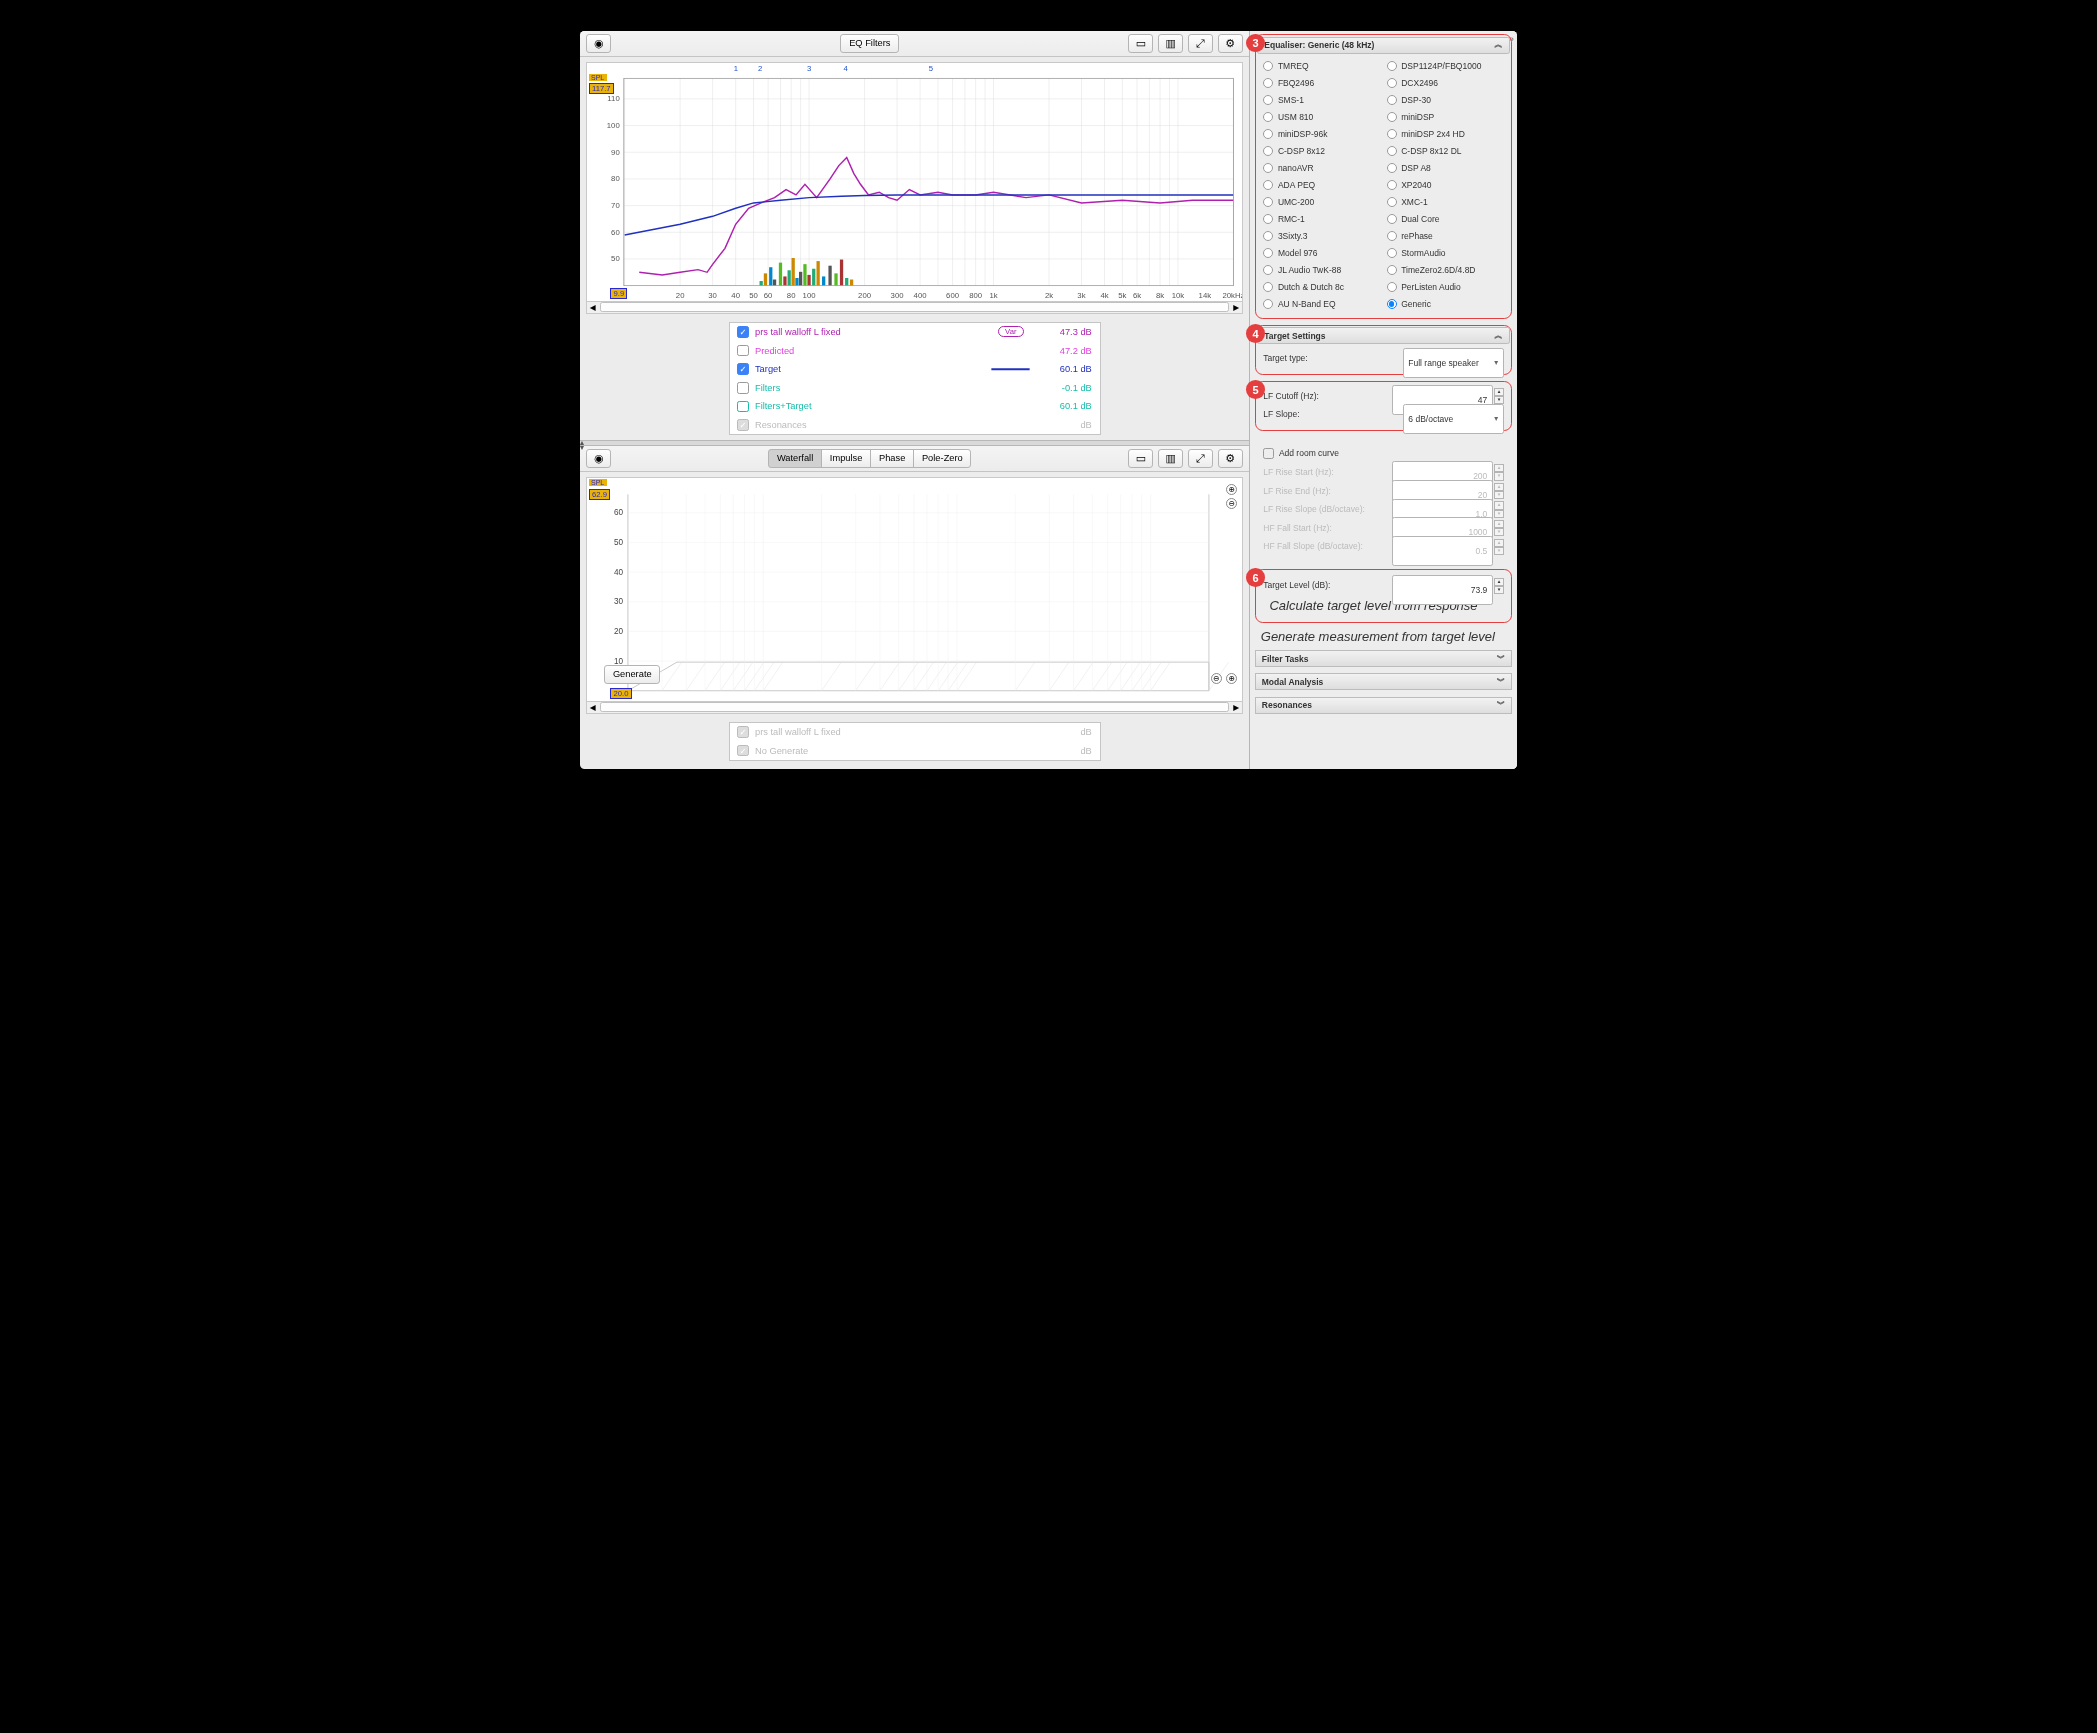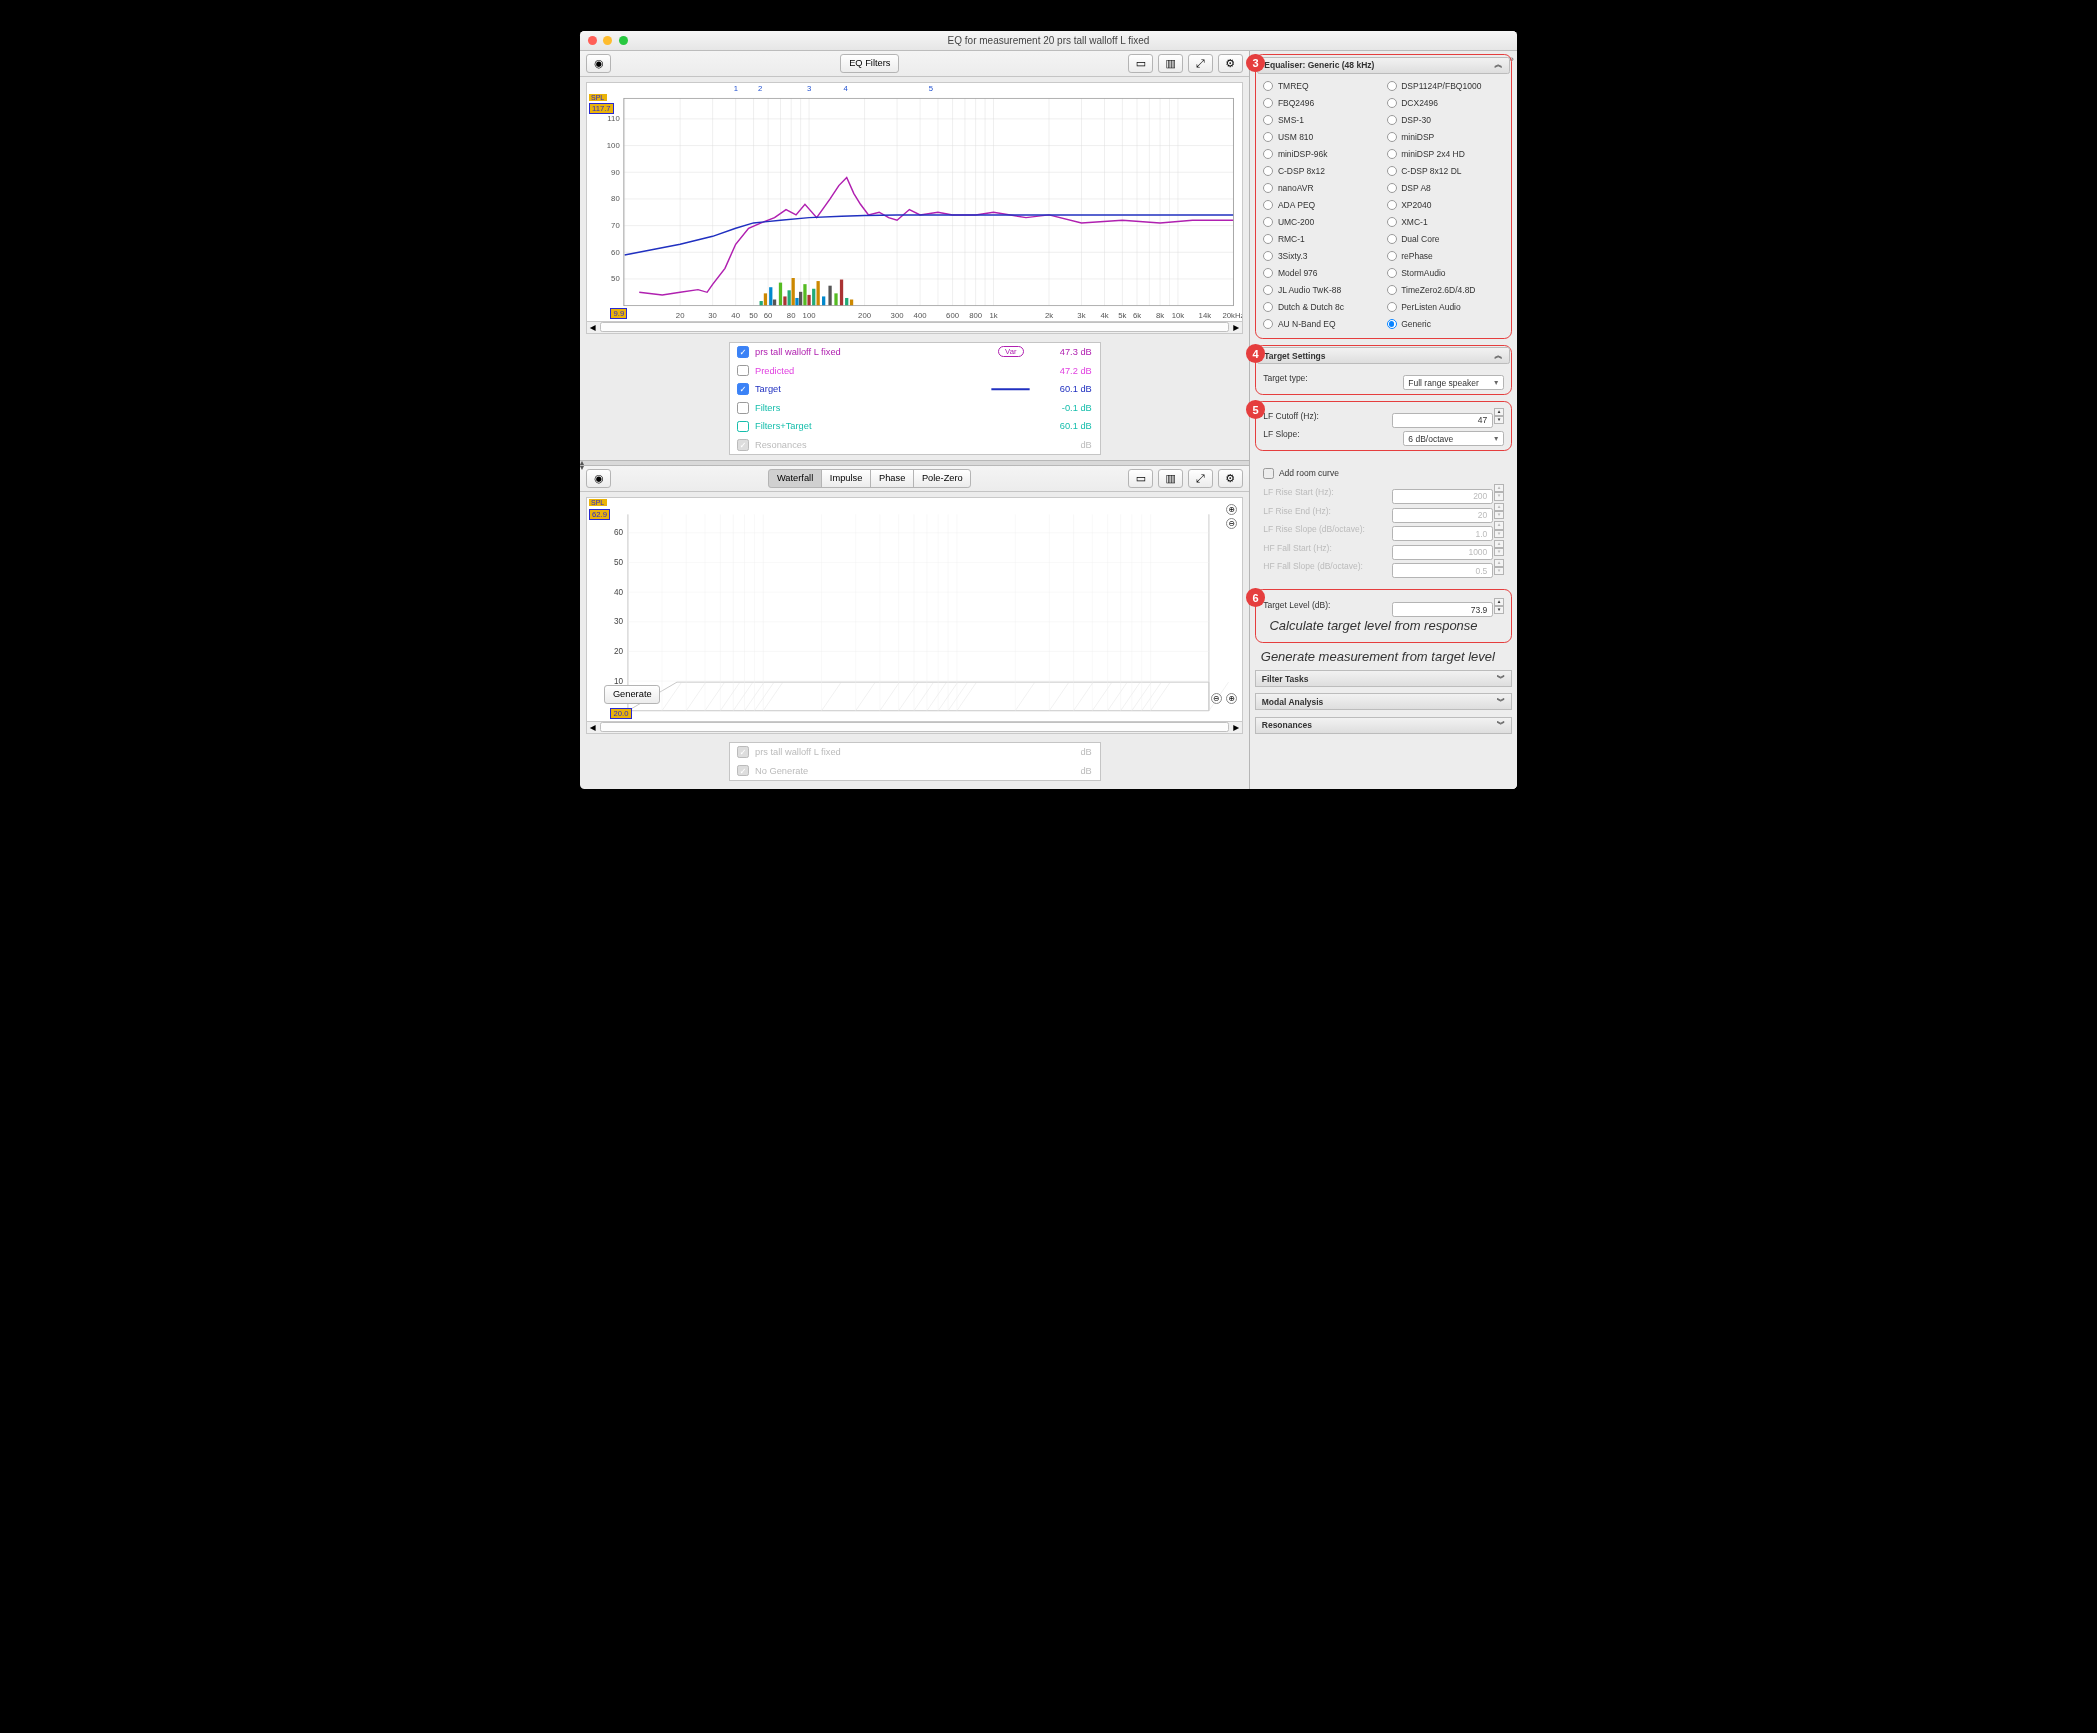--- a/index.html
+++ b/index.html
@@ -51,21 +51,21 @@
   .callout { position: absolute; left: -9.3px; top: -1.5px; width: 18.6px; height: 18.6px; background: #e53e3e; border-radius: 50%; color: #fff; font-weight: bold; display: flex; align-items: center; justify-content: center; font-size: 11px; z-index: 5; }
 
   .radio-grid { display: grid; grid-template-columns: 1fr 1fr; gap: 1.5px 6.2px; }
   .radio { display: flex; align-items: center; height: 15.5px; cursor: pointer; }
   .radio .dot { width: 10px; height: 10px; border: 0.8px solid #9a9a9a; border-radius: 50%; margin-right: 4.6px; background: #fff; display: flex; align-items: center; justify-content: center; }
   .radio.sel .dot { border-color: #0a84ff; }
   .radio.sel .dot::after { content: ""; width: 5.4px; height: 5.4px; background: #0a84ff; border-radius: 50%; }
 
   .form-row { display: flex; align-items: center; height: 18.6px; }
   .form-row label { flex: 1; }
-  .form-row .input, .form-row .select { width: 101px; height: 15px; border: 0.8px solid #b4b4b4; border-radius: 2.3px; background: #fff; font-size: 8.5px; padding: 0 4.6px; text-align: right; display: flex; align-items: center; justify-content: flex-end; position: relative; margin-top: 9px; }
+  .form-row .input, .form-row .select { width: 101px; height: 30px; border: 0.8px solid #b4b4b4; border-radius: 2.3px; background: #fff; font-size: 8.5px; padding: 0 4.6px; text-align: right; display: flex; align-items: center; justify-content: flex-end; position: relative; margin-top: 9px; }
   .form-row .select { text-align: left; justify-content: space-between; }
   .form-row .select::after { content: "▾"; color: #666; font-size: 7.7px; }
   .stepper { width: 9.3px; height: 15.5px; margin-left: 1.5px; display:flex; flex-direction:column; }
   .stepper span { flex:1; border:0.8px solid #b4b4b4; font-size:4.6px; text-align:center; line-height:6.2px; background:#f4f4f4; }
   .disabled { color: #bbb; }
   .disabled .input, .disabled .stepper span { color:#bbb; }
 
   .sect { margin: 3.1px 4.6px; }
   .sect-hdr { background: linear-gradient(#f2f2f2,#dedede); border: 0.8px solid #bcbcbc; border-radius: 0; height: 17px; display: flex; align-items: center; padding: 0 6.2px; font-size: 8.5px; font-weight: bold; color: #333; }
   .sect-hdr .chev { margin-left: auto; font-size: 8.5px; color: #666; }
@@ -79,28 +79,20 @@
   .waterfall-label { font-size: 10px; fill: #444; text-anchor: end; }
   .genbtn { position: absolute; left: 17px; bottom: 4.6px; }
 
   .zoom { position: absolute; right: 4.6px; font-size: 9.3px; display: flex; gap: 4.6px; }
   .zoom span { width:11px; height:11px; border:0.8px solid #888; border-radius:50%; display:flex; align-items:center; justify-content:center; font-size:7.7px; cursor:pointer; }
 </style>
 </head>
 <body>
 
 <div class="window">
-  <div class="titlebar">
-    <div class="traffic">
-      <div class="tl close"></div>
-      <div class="tl min"></div>
-      <div class="tl max"></div>
-    </div>
-    <div class="title">EQ for measurement 20 prs tall walloff L fixed</div>
-  </div>
 
   <div class="main">
 
     <div class="left">
 
       <div class="toolbar">
         <span class="tbtn small">
             <span class="icon">◉</span>
           </span>
         <span class="spacer"></span>

